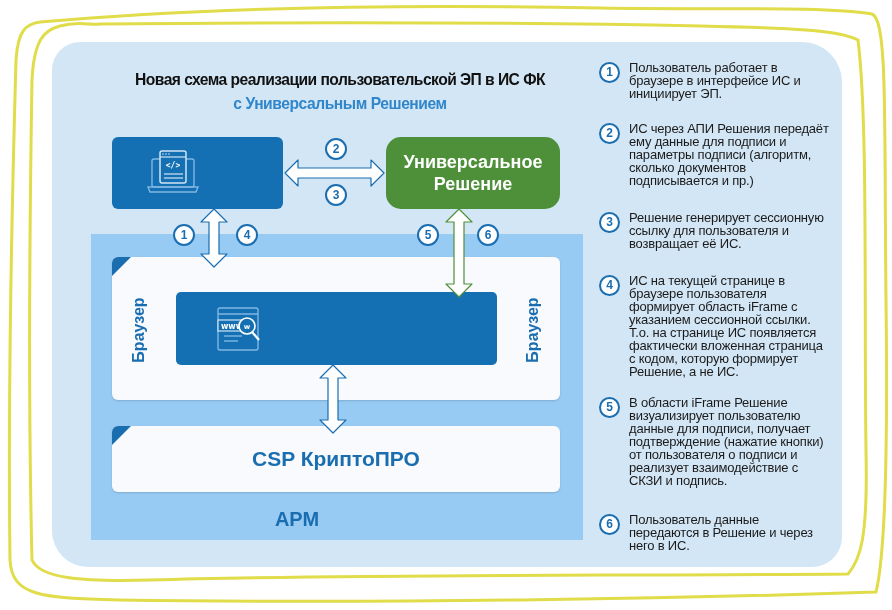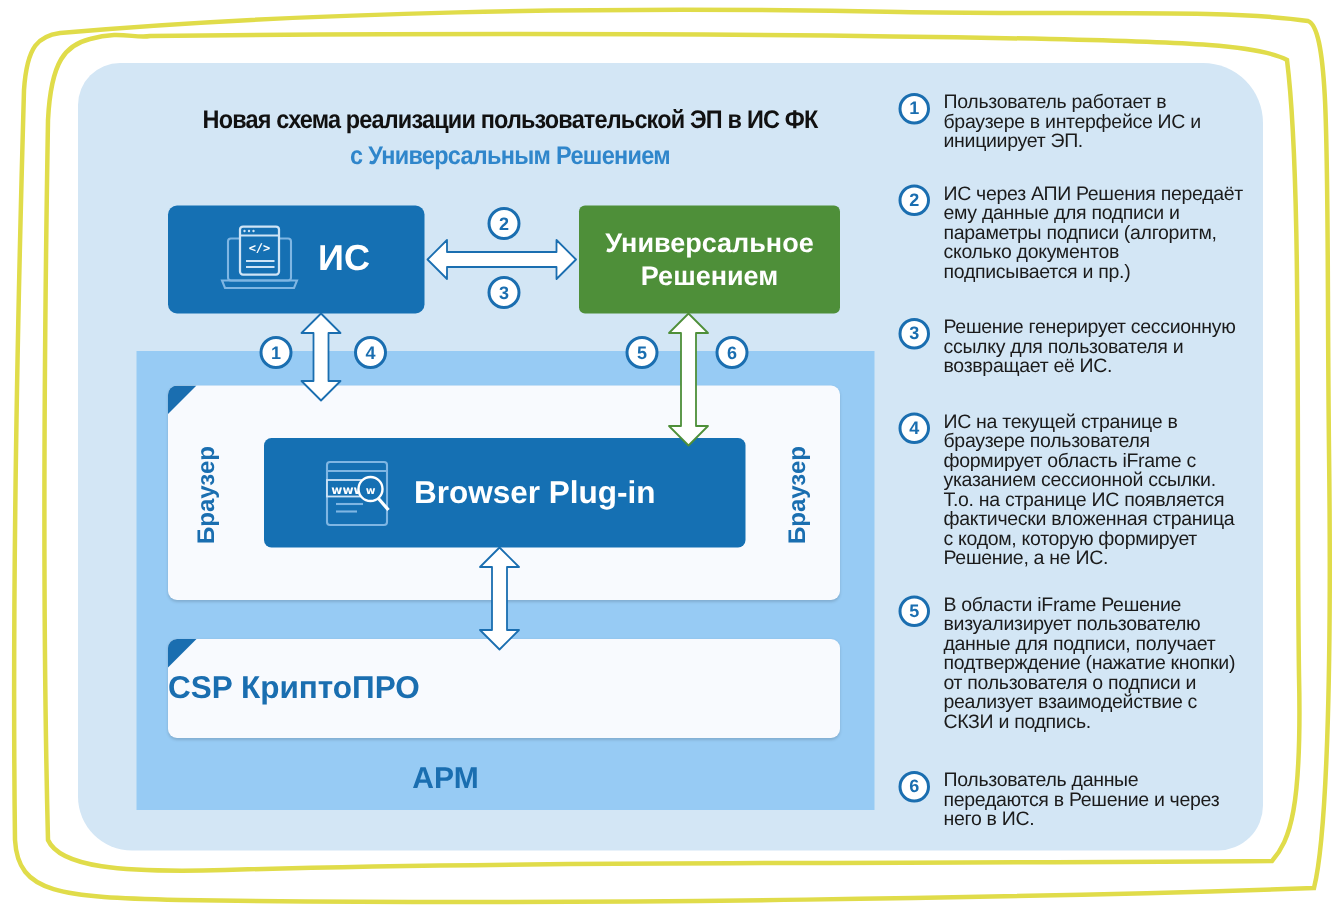--- a/index.html
+++ b/index.html
@@ -7,26 +7,26 @@
   .frame{position:absolute;left:0;top:0;width:892px;height:610px;}
   .bg-panel{position:absolute;left:52px;top:42px;width:790px;height:525px;background:#d3e6f5;border-radius:28px 40px 30px 36px;}
   .title{position:absolute;left:90px;top:70px;width:500px;text-align:center;font-weight:bold;font-size:17px;color:#111;letter-spacing:-0.6px;transform:scaleX(0.92);transform-origin:center;}
   .subtitle{position:absolute;left:90px;top:94px;width:500px;text-align:center;font-weight:bold;font-size:17px;color:#2f86cb;letter-spacing:-0.5px;transform:scaleX(0.92);}
   .arm{position:absolute;left:91px;top:234px;width:492px;height:306px;background:#97cbf4;}
   .arm-label{position:absolute;left:91px;top:508px;width:412px;text-align:center;font-weight:bold;font-size:20px;color:#1a6eb0;}
   .white-box{position:absolute;background:#f8fafe;border-radius:6px;box-shadow:0 1px 2px rgba(0,0,0,0.15);overflow:hidden;}
   .white-box .corner{position:absolute;left:0;top:0;width:0;height:0;border-top:19px solid #1a6eb0;border-right:19px solid transparent;}
   .browser-box{left:112px;top:257px;width:448px;height:143px;}
   .csp-box{left:112px;top:426px;width:448px;height:66px;}
-  .csp-label{position:absolute;left:0;top:0;width:448px;height:66px;line-height:66px;font-weight:bold;font-size:21px;color:#1a6eb0;}
+  .csp-label{position:absolute;left:0;top:0;width:448px;height:66px;line-height:66px;text-align:center;font-weight:bold;font-size:21px;color:#1a6eb0;}
   .vlabel{position:absolute;top:290px;width:30px;height:80px;font-weight:bold;font-size:16px;color:#1a6eb0;display:flex;align-items:center;justify-content:center;}
   .vlabel span{display:block;transform:rotate(-90deg);white-space:nowrap;}
   .is-box{position:absolute;left:112px;top:137px;width:171px;height:72px;background:#1570b3;border-radius:6px;}
   .is-label{position:absolute;left:100px;top:0;line-height:72px;font-weight:bold;font-size:24px;color:#fff;}
-  .us-box{position:absolute;left:386px;top:137px;width:174px;height:72px;background:#4e8f39;border-radius:4px;color:#fff;font-weight:bold;font-size:18px;text-align:center;display:flex;flex-direction:column;justify-content:center;line-height:22px;}
+  .us-box{position:absolute;left:386px;top:137px;width:174px;height:72px;background:#4e8f39;border-radius:15px;color:#fff;font-weight:bold;font-size:18px;text-align:center;display:flex;flex-direction:column;justify-content:center;line-height:22px;}
   .plugin-box{position:absolute;left:176px;top:292px;width:321px;height:73px;background:#1570b3;border-radius:5px;}
   .plugin-label{position:absolute;left:100px;top:0;line-height:73px;font-weight:bold;font-size:21px;color:#fff;}
   .badge{position:absolute;width:18px;height:18px;border:2px solid #1a6eb0;border-radius:50%;background:#fff;color:#1a6eb0;font-weight:bold;font-size:12px;text-align:center;line-height:18px;}
   .steps{position:absolute;left:598px;top:62px;width:232px;}
   .step{position:absolute;left:0;width:232px;}
   .step .num{position:absolute;left:1px;top:0;width:17px;height:17px;border:2px solid #1a6eb0;border-radius:50%;background:#fff;color:#1a6eb0;font-weight:bold;font-size:12px;text-align:center;line-height:17px;}
   .step .txt{position:absolute;left:31px;top:-1px;width:200px;font-size:13px;line-height:13px;color:#1b1b1b;letter-spacing:-0.2px;}
   .arrows{position:absolute;left:0;top:0;width:892px;height:610px;pointer-events:none;}
 </style>
 </head>
@@ -69,43 +69,41 @@
     </g>
     <rect x="14" y="2" width="26" height="32" rx="2" fill="#1570b3" stroke="#cfe4f6" stroke-width="1.5"></rect>
     <line x1="14" y1="8" x2="40" y2="8" stroke="#cfe4f6" stroke-width="1.2"></line>
     <circle cx="17" cy="5" r="0.8" fill="#cfe4f6"></circle>
       <circle cx="20" cy="5" r="0.8" fill="#cfe4f6"></circle>
       <circle cx="23" cy="5" r="0.8" fill="#cfe4f6"></circle>
     <text x="27" y="19" text-anchor="middle" font-size="8" font-weight="bold" fill="#fff" font-family="DejaVu Sans Mono, monospace">&lt;/&gt;</text>
     <line x1="18" y1="25" x2="37" y2="25" stroke="#cfe4f6" stroke-width="1.2"></line>
     <line x1="18" y1="29" x2="37" y2="29" stroke="#cfe4f6" stroke-width="1.2"></line>
   </svg>
-  <div class="is-label">ИС</div>
 </div>
 
 <div class="us-box">
   <div>Универсальное</div>
-  <div>Решением</div>
+  <div>Решение</div>
 </div>
 
 <div class="plugin-box">
   <svg style="position:absolute;left:36px;top:14px;" width="56" height="46" viewBox="0 0 56 46">
     <g fill="none" stroke="#7fb6e3" stroke-width="1.4">
       <rect x="6" y="2" width="40" height="42" rx="2"></rect>
       <line x1="6" y1="8" x2="46" y2="8"></line>
       <line x1="12" y1="30" x2="30" y2="30"></line>
       <line x1="12" y1="35" x2="26" y2="35"></line>
     </g>
     <rect x="6" y="14" width="28" height="11" fill="#1570b3" stroke="#cfe4f6" stroke-width="1.2"></rect>
     <text x="20" y="23" text-anchor="middle" font-size="8" font-weight="bold" fill="#fff" font-family="DejaVu Sans, sans-serif">www</text>
     <circle cx="35" cy="20" r="8" fill="#1570b3" stroke="#fff" stroke-width="1.6"></circle>
     <text x="35" y="23" text-anchor="middle" font-size="7" font-weight="bold" fill="#fff" font-family="DejaVu Sans, sans-serif">w</text>
     <line x1="40" y1="26" x2="47" y2="34" stroke="#fff" stroke-width="2.2"></line>
   </svg>
-  <div class="plugin-label">Browser Plug-in</div>
 </div>
 
 <svg class="arrows" viewBox="0 0 892 610">
 
   <g fill="#fff" stroke="#1a6eb0" stroke-width="1.2" stroke-linejoin="round">
     <path d="M285,173 L298,160 L298,168 L371,168 L371,160 L384,173 L371,186 L371,178 L298,178 L298,186 Z"></path>
   </g>
 
   <g fill="#fff" stroke="#1a6eb0" stroke-width="1.2" stroke-linejoin="round">
     <path d="M214,209 L227,222 L219,222 L219,254 L227,254 L214,267 L201,254 L209,254 L209,222 L201,222 Z"></path>

